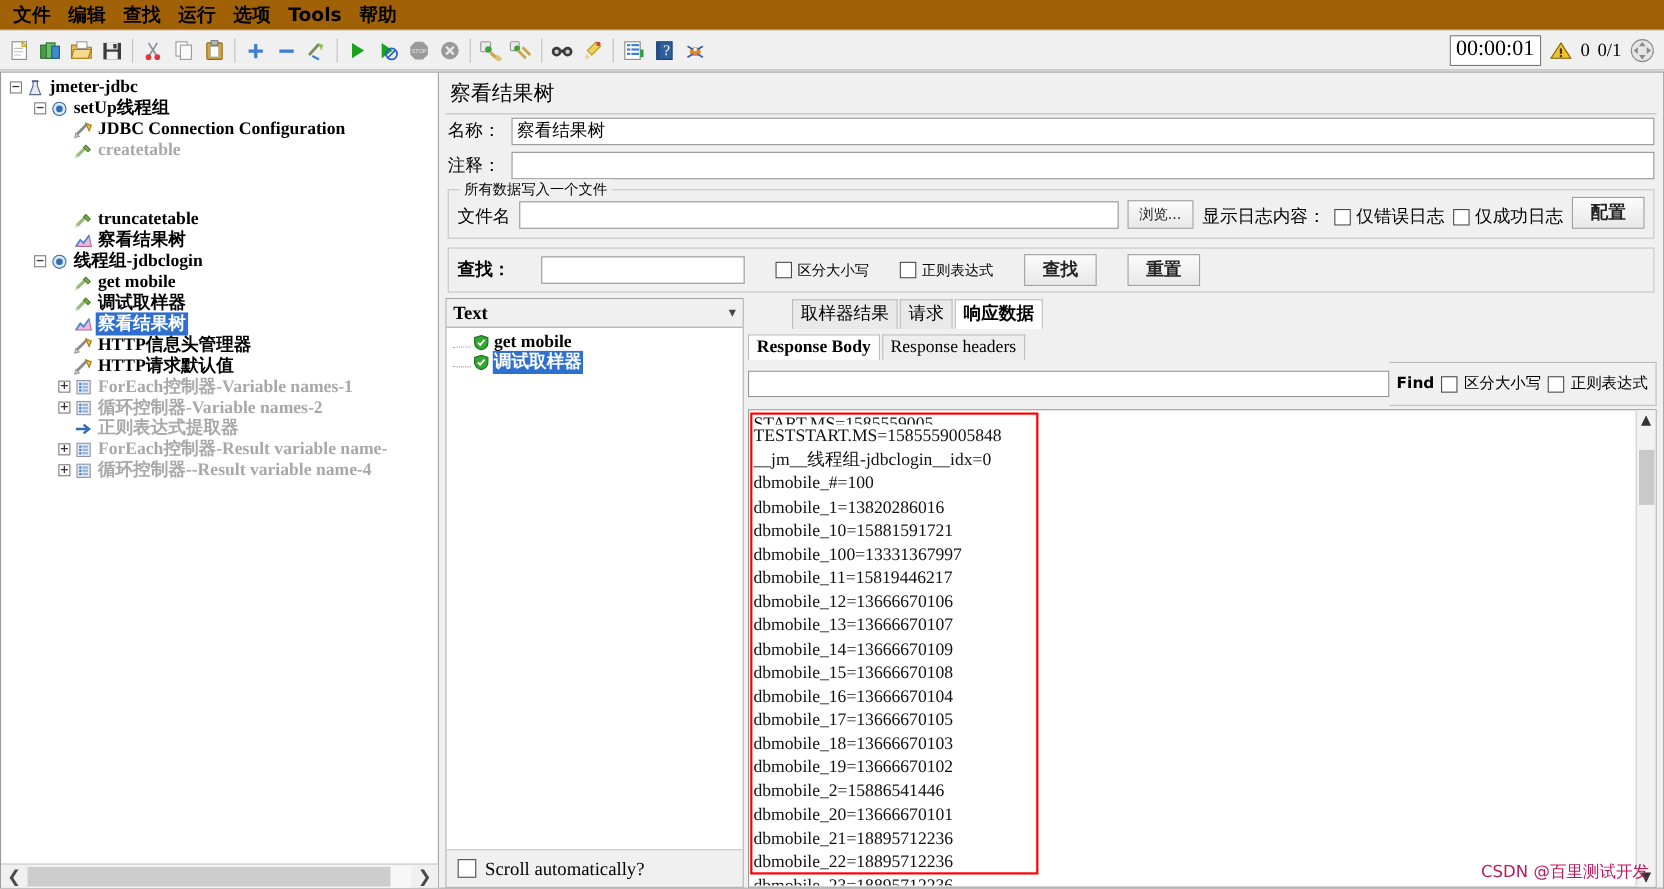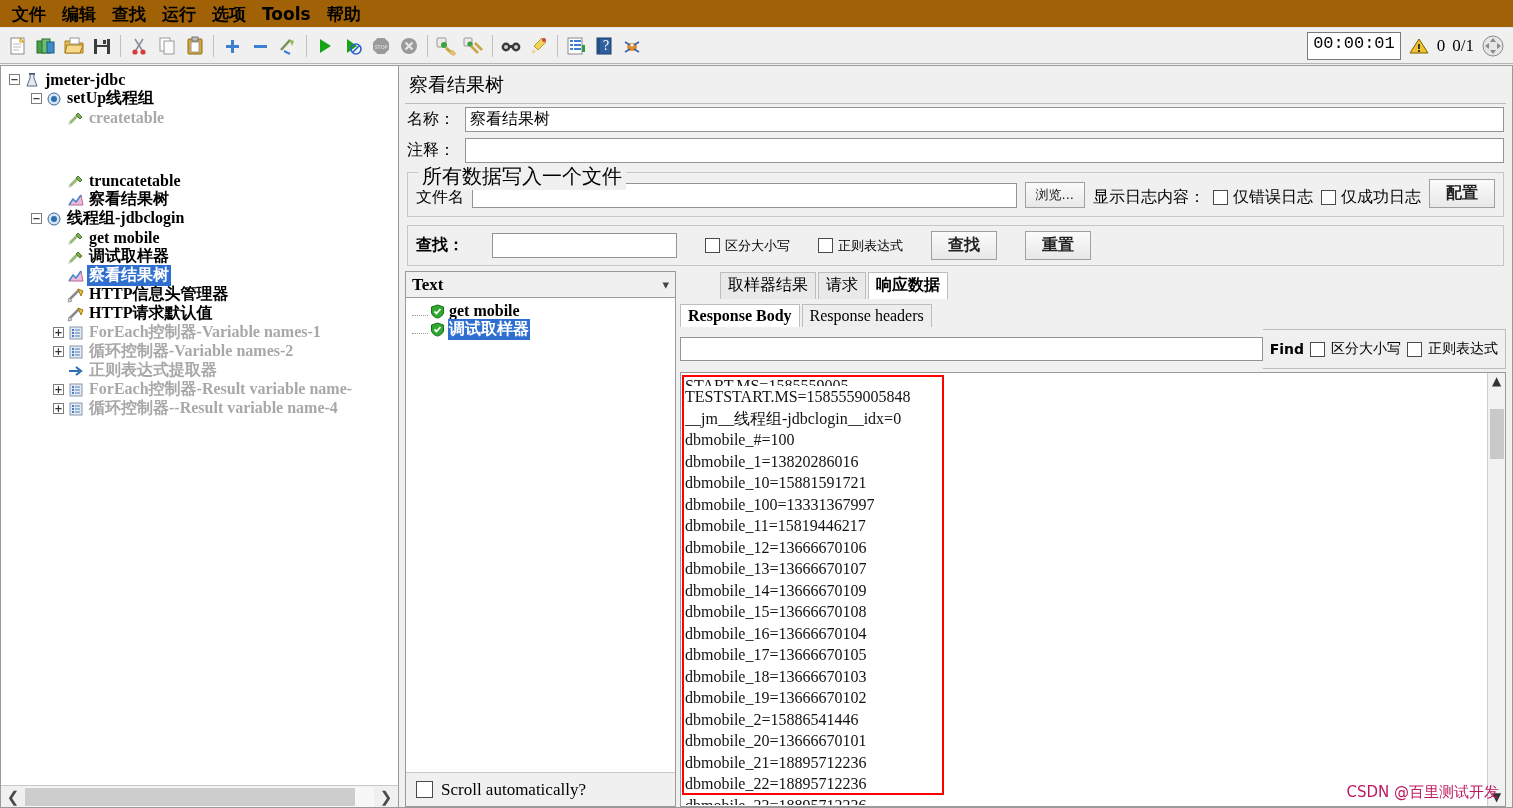--- a/index.html
+++ b/index.html
@@ -40,22 +40,22 @@
     display: flex; align-items: center; justify-content: center;
     position: relative; cursor: default;
   }
   .tb-sep { width: 1px; height: 22px; background: #c0c0c0; margin: 0 4px; }
   .tb-right {
     position: absolute; right: 8px; top: 4px;
     display: flex; align-items: center; gap: 7px;
   }
   .timer-box {
     border: 1px solid #7a7a7a; background: #fff;
-    font-family: Liberation Mono, monospace;
-    font-size: 17px; padding: 0 5px; line-height: 22px; height: 28px;
+    font-family: Liberation Serif, serif;
+    font-size: 20px; padding: 0 5px; line-height: 22px; height: 28px;
   }
   .warn-count { font-family: "Liberation Serif", serif; font-size: 17px; }
   .thread-count { font-family: "Liberation Serif", serif; font-size: 17px; }
 
   
   .main {
     position: absolute; top: 65px; left: 0;
     width: 1513px; height: 743px;
     display: flex;
   }
@@ -133,21 +133,21 @@
     padding: 1px 4px; line-height: 22px; outline: none;
   }
 
   .groupbox {
     border: 1px solid #c6c6c6; margin: 6px 2px 0 2px;
     padding: 6px 8px 8px 8px; position: relative;
   }
   .groupbox > .gb-title {
     position: absolute; top: -10px; left: 10px;
     background: #f0f0f0; padding: 0 4px;
-    font-family: "DejaVu Sans", sans-serif; font-size: 20px;
+    font-family: "DejaVu Sans", sans-serif; font-size: 13px;
   }
   .gb-row { display: flex; align-items: flex-end; gap: 8px; }
   .gb-row .lab { font-family: "DejaVu Sans", sans-serif; font-size: 16px; }
   .jbtn {
     border: 1px solid #a0a0a0; background: linear-gradient(#fbfbfb,#e8e8e8);
     font-family: "DejaVu Sans", sans-serif; font-size: 13px;
     padding: 3px 10px; color: #222; cursor: default; white-space: nowrap;
   }
   .jbtn.big { font-size: 16px; font-weight: bold; padding: 3px 16px; }
   .jcheck {
@@ -452,20 +452,29 @@
             </svg>
             <span class="lbl">jmeter-jdbc</span>
           </div>
           <div class="tnode" style="padding-left: 26px;">
             <span class="expander">−</span>
             <svg width="18" height="16" viewBox="0 0 18 16" class="ico">
               <circle cx="9" cy="8" r="6" fill="#d8e6f5" stroke="#3a6a9a"></circle>
               <circle cx="9" cy="8" r="3" fill="#2f6fb0"></circle>
             </svg>
             <span class="lbl">setUp线程组</span>
+          </div>
+          <div class="tnode" style="padding-left: 48px;">
+            <span style="width: 14px; flex: 0 0 auto; display: inline-block;"></span>
+            <svg width="18" height="16" viewBox="0 0 18 16" class="ico">
+              <path d="M3 12 L12 3" stroke="#8a8a8a" stroke-width="2.5"></path>
+              <path d="M11 2 l5 2 -2 5z" fill="#f0c23a" stroke="#a07a10"></path>
+              <path d="M2 11 l3 3 -4 1z" fill="#dcdcdc" stroke="#999"></path>
+            </svg>
+            <span class="lbl">JDBC Connection Configuration</span>
           </div>
           <div class="tnode disabled" style="padding-left: 48px;">
             <span style="width: 14px; flex: 0 0 auto; display: inline-block;"></span>
             <svg width="18" height="16" viewBox="0 0 18 16" class="ico">
               <path d="M3 13 L12 4" stroke="#9aba7a" stroke-width="3"></path>
               <path d="M11 3 l4 4 -2 2 -4-4z" fill="#7eb053" stroke="#4a7a2a"></path>
               <path d="M2 12 l2 2 -3 1z" fill="#cfcfcf"></path>
             </svg>
             <span class="lbl">createtable</span>
           </div>

